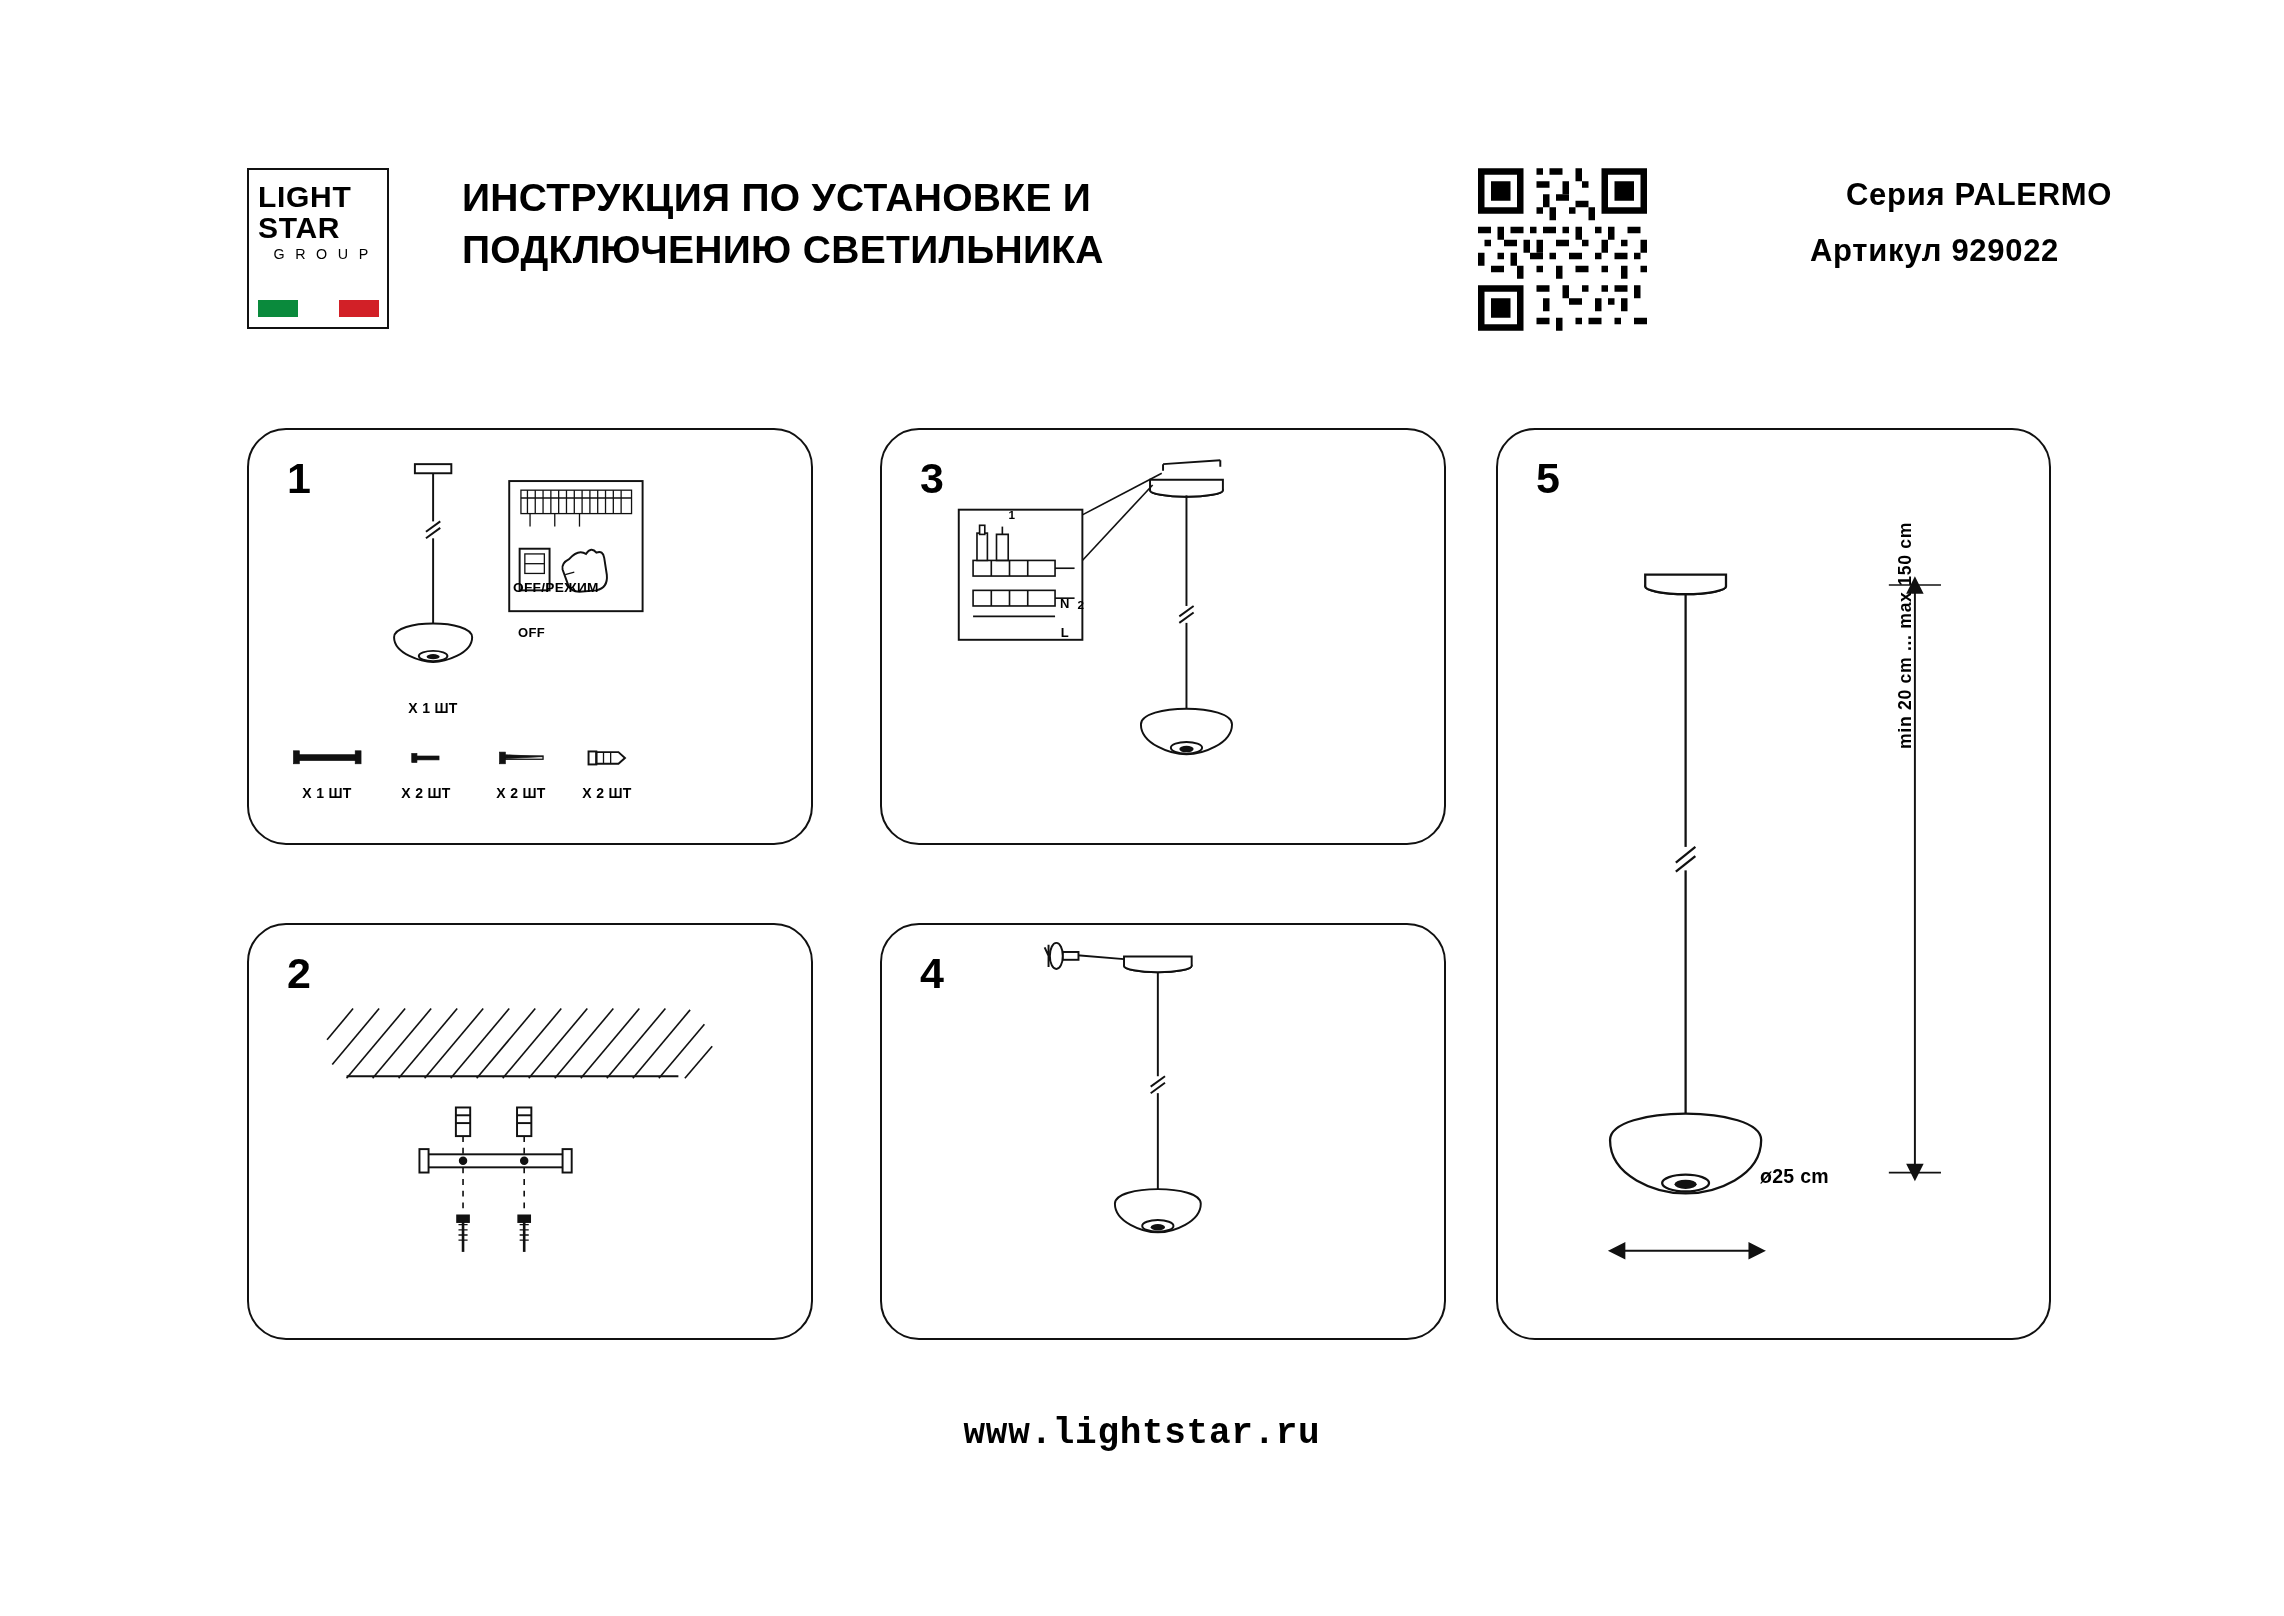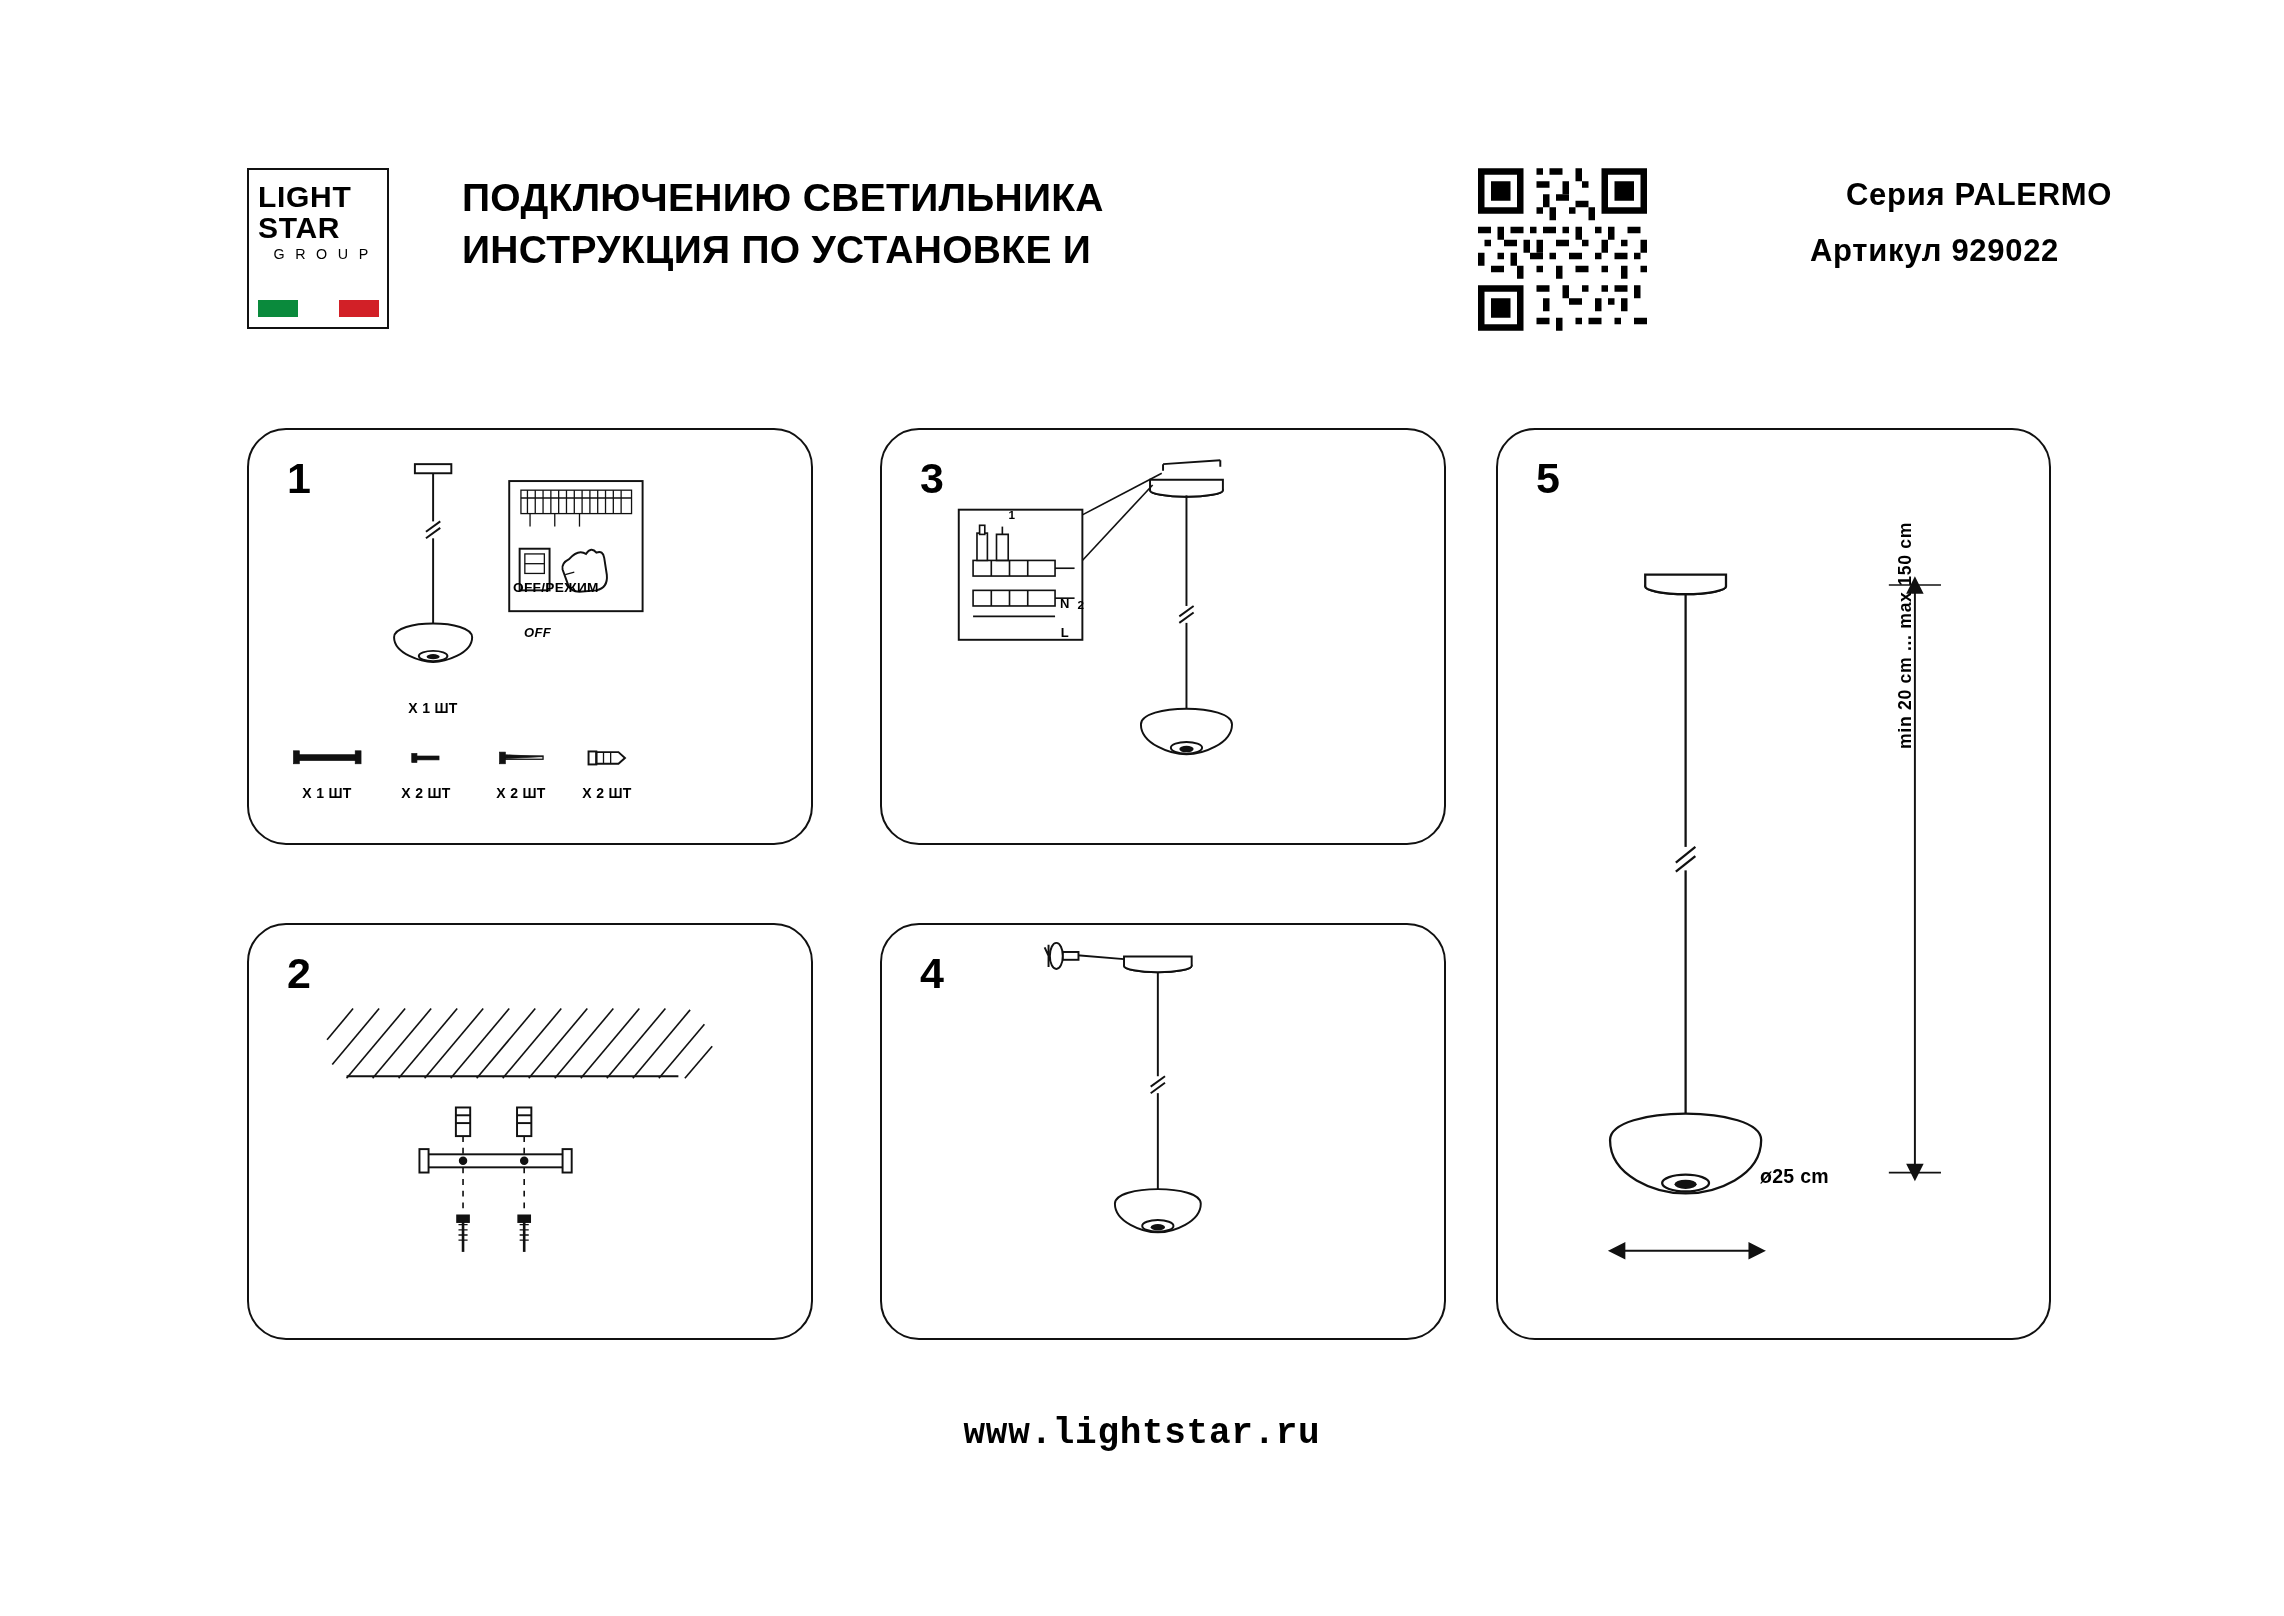--- a/index.html
+++ b/index.html
@@ -177,22 +177,22 @@
     <div class="logo-line">STAR</div>
     <div class="logo-group">G R O U P</div>
     <div class="logo-flag">
       <span class="flag-g"></span>
         <span class="flag-w"></span>
         <span class="flag-r"></span>
     </div>
   </div>
 
   <div class="header-title">
+    <div>ИНСТРУКЦИЯ ПО УСТАНОВКЕ И</div>
     <div>ПОДКЛЮЧЕНИЮ СВЕТИЛЬНИКА</div>
-    <div>ИНСТРУКЦИЯ ПО УСТАНОВКЕ И</div>
   </div>
 
   <svg class="qr" viewBox="0 0 26 25" width="169" height="163">
     <rect x="0" y="0" width="26" height="25" fill="#fff"></rect>
     <g fill="#000">
       <rect x="0" y="0" width="7" height="7"></rect>
         <rect x="1" y="1" width="5" height="5" fill="#fff"></rect>
         <rect x="2" y="2" width="3" height="3"></rect>
       <rect x="19" y="0" width="7" height="7"></rect>
         <rect x="20" y="1" width="5" height="5" fill="#fff"></rect>
@@ -324,21 +324,21 @@
       <rect x="416" y="182" width="46" height="64" fill="#fff" stroke="#111" stroke-width="3"></rect>
       <rect x="424" y="190" width="30" height="30" fill="#fff" stroke="#111" stroke-width="2"></rect>
       <line x1="424" y1="205" x2="454" y2="205" stroke="#111" stroke-width="2"></line>
 
       <path d="M492 198 q14 -16 26 -8 q8 -12 16 -2 q10 -4 12 8 l4 26 q2 20 -16 24 l-26 2 q-14 0 -18 -12 l-8 -22 q-2 -10 10 -16 z" fill="#fff" stroke="#111" stroke-width="3"></path>
       <line x1="486" y1="222" x2="500" y2="218" stroke="#111" stroke-width="2"></line>
     </g>
   </svg>
 
   <div class="cap" style="left:264px; top:150px; font-size:13.7px; width:117px; text-align:left;">OFF/РЕЖИМ</div>
-  <div class="cap" style="left:269px; top:195px; font-size:13px; width:39px; text-align:center;font-style:italic;">OFF</div>
+  <div class="cap" style="left:269px; top:195px; font-size:13px; width:39px; text-align:left;">OFF</div>
 
   <div class="cap" style="left:122px; top:270px; width:124px;">X 1 ШТ</div>
 
   <svg width="566" height="78" viewBox="0 0 870 120" style="top:300px;">
     <g stroke="#111" fill="#111">
 
       <rect x="70" y="38" width="100" height="9"></rect>
       <rect x="68" y="32" width="9" height="20"></rect>
       <rect x="163" y="32" width="9" height="20"></rect>
 

